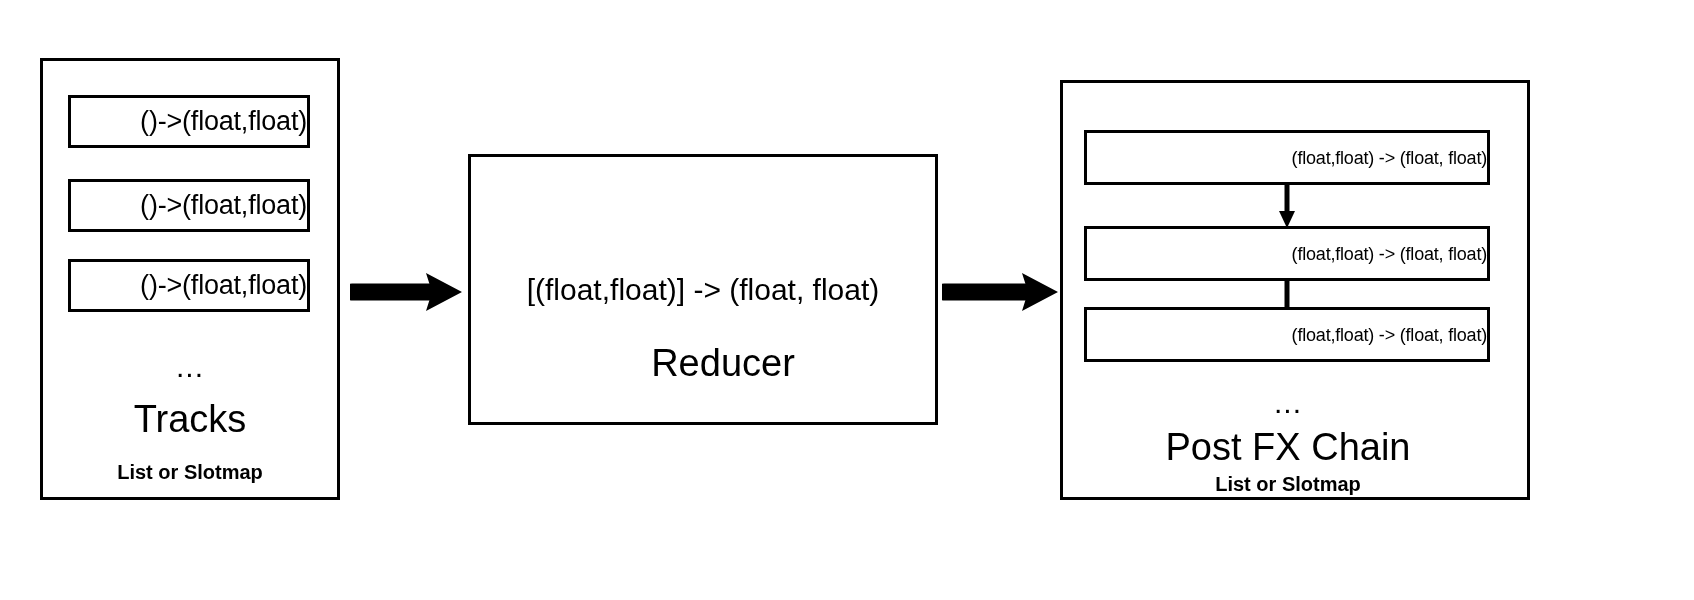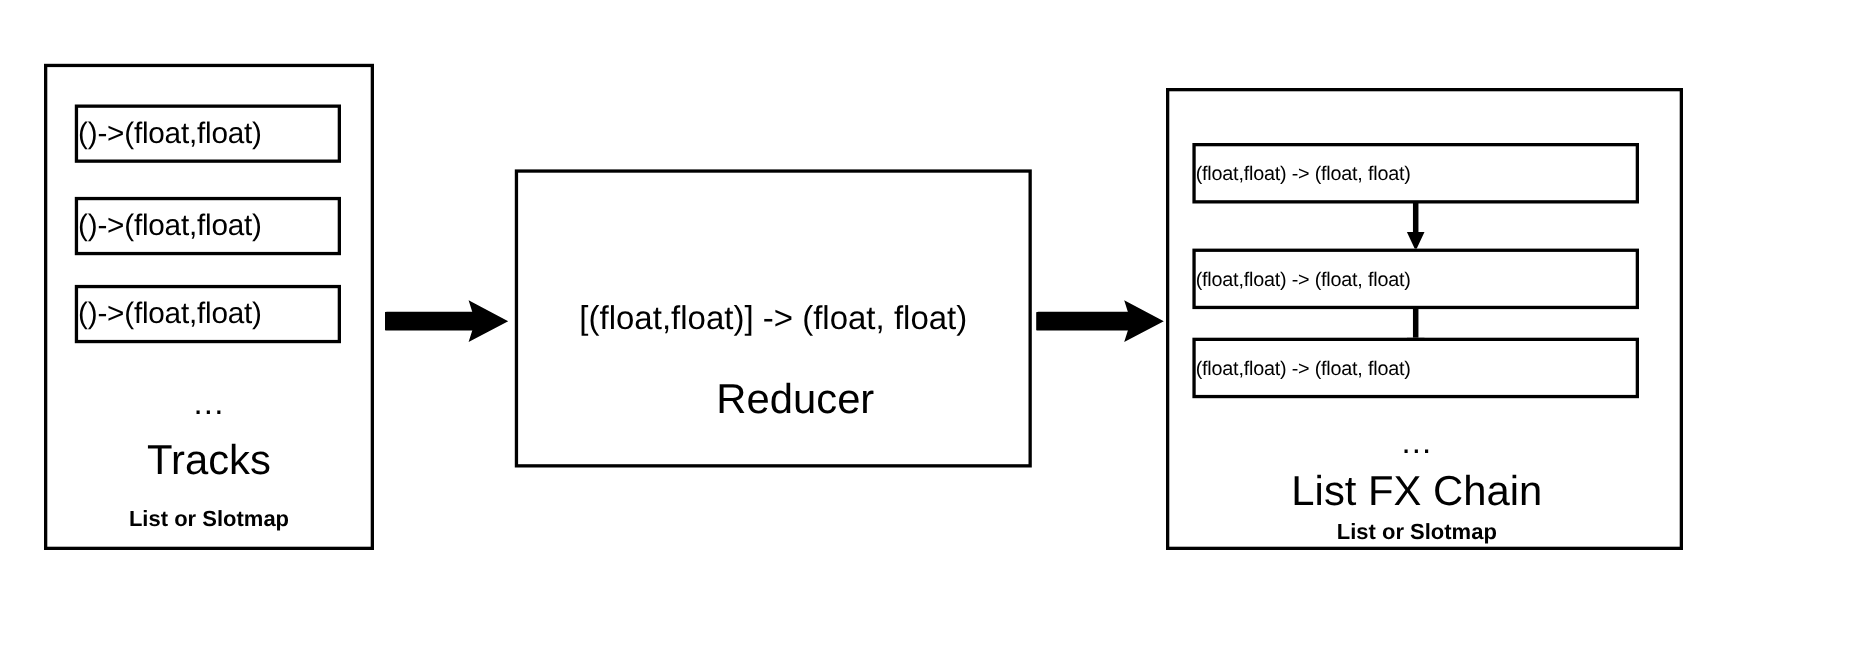--- a/index.html
+++ b/index.html
@@ -28,21 +28,21 @@
   }
 
   
   .inner-box {
     position: absolute;
     box-sizing: border-box;
     border: 3px solid #000000;
     background: #ffffff;
     display: flex;
     align-items: center;
-    justify-content: flex-start;
+    justify-content: flex-end;
     white-space: nowrap;
   }
   .inner-box .sig {
     font-size: 27px;
     line-height: 1;
     letter-spacing: -0.2px;
   }
   .fx-box .sig {
     font-size: 18px;
   }
@@ -149,17 +149,17 @@
     <path d="M 11 0 L 11 32" stroke="#000000" stroke-width="5" fill="none"></path>
     <path d="M 11 45 L 3 28 L 19 28 Z" fill="#000000"></path>
   </svg>
 
   <div class="inner-box fx-box" style="left:1084px; top:307px; width:406px; height:55px;">
     <span class="sig">(float,float) -&gt; (float, float)</span>
   </div>
 
   <div class="txt center ellipsis" style="left:1288px; top:388px;">...</div>
 
-  <div class="txt center title-big" style="left:1288px; top:428px;">List FX Chain</div>
+  <div class="txt center title-big" style="left:1288px; top:428px;">Post FX Chain</div>
 
   <div class="txt center title-sub" style="left:1288px; top:474px;">List or Slotmap</div>
 
 </div>
 
 </body></html>

